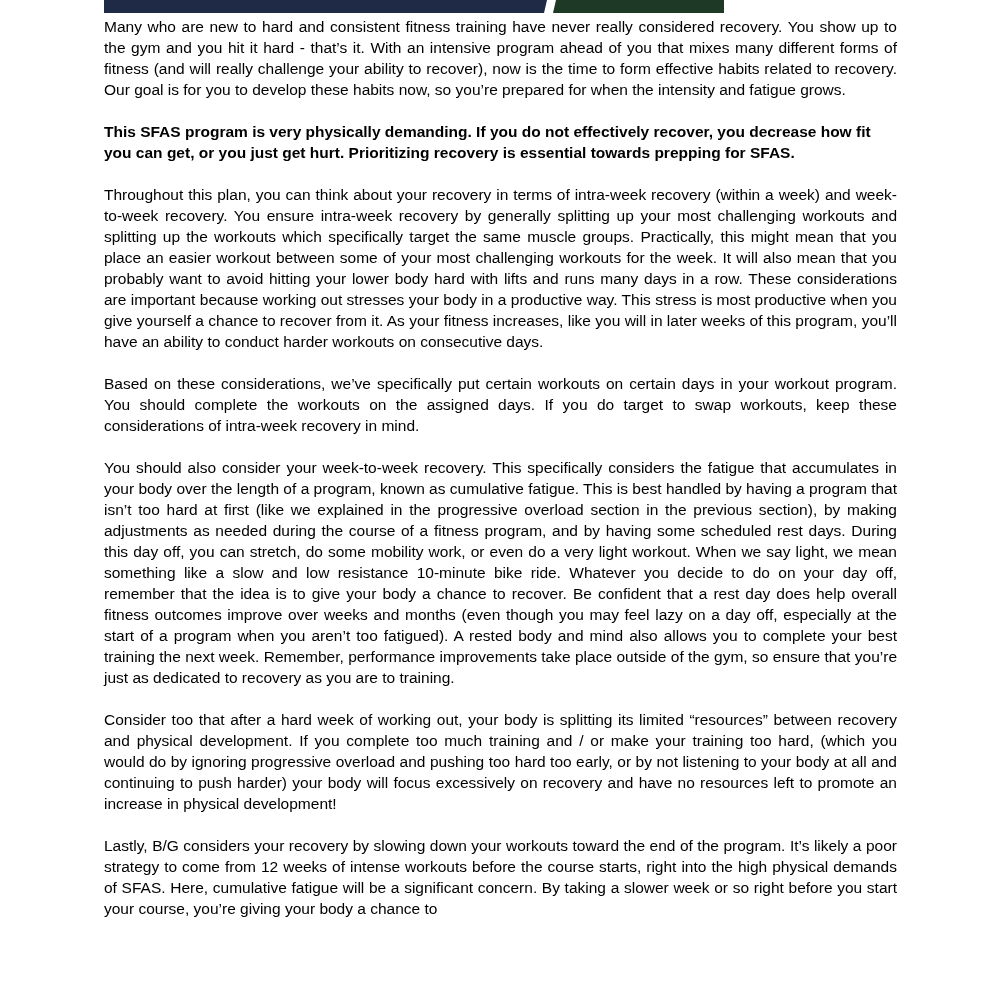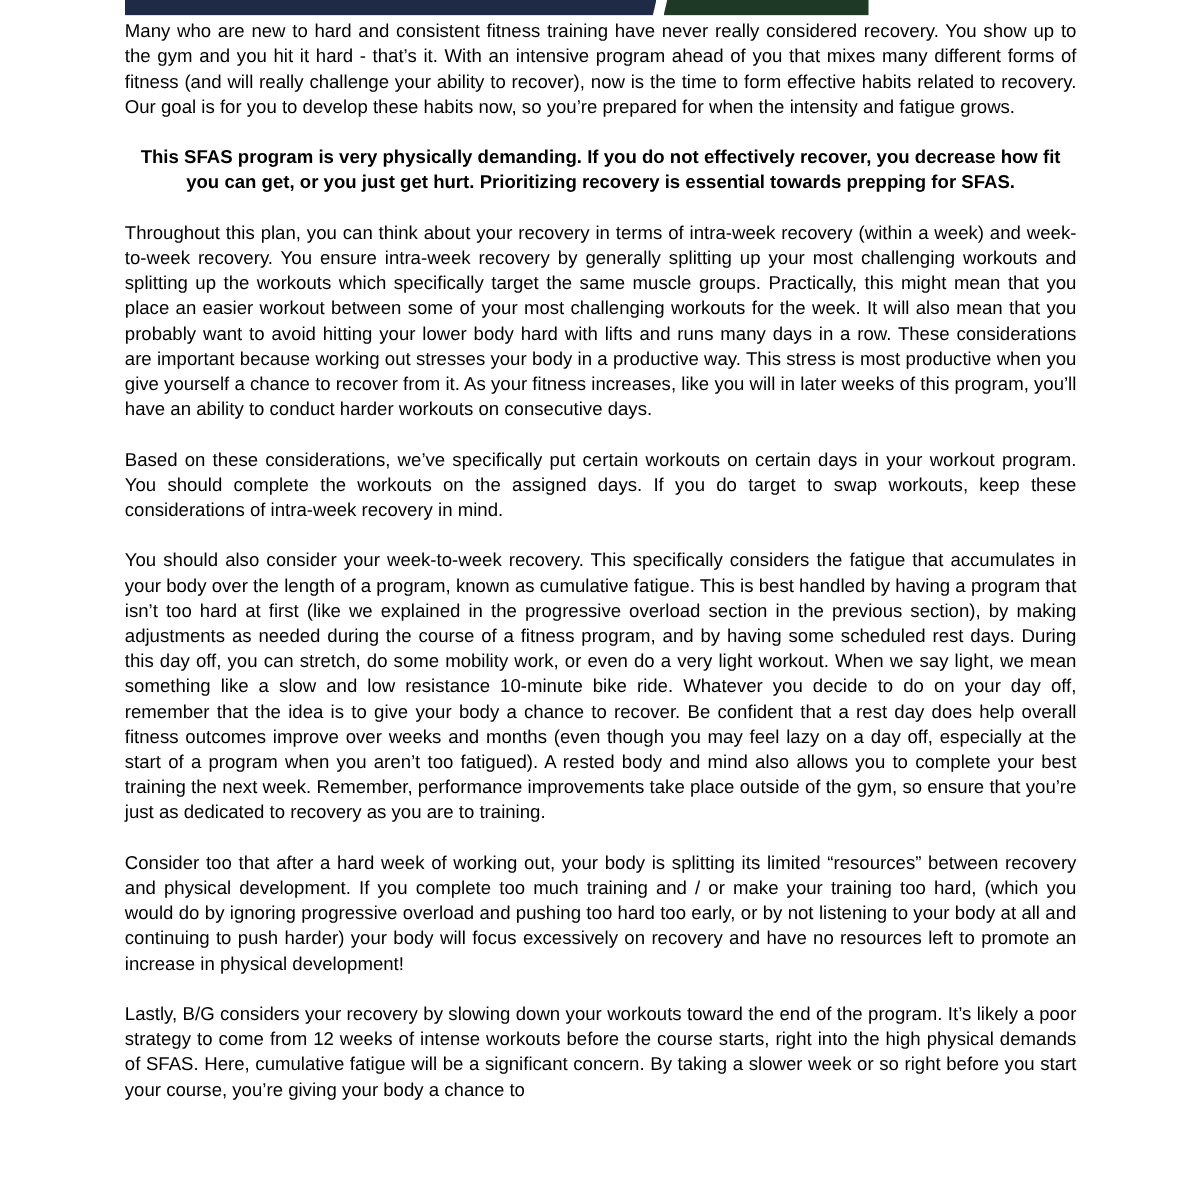--- a/index.html
+++ b/index.html
@@ -49,21 +49,21 @@
     color: #000000;
     font-size: 15.5px;
     line-height: 21px;
   }
   p.para {
     margin: 0 0 21px 0;
     text-align: justify;
   }
   p.para.emphasis {
     font-weight: bold;
-    text-align: center;
+    text-align: left;
   }
 </style>
 </head>
 <body>
 
 <div class="page">
   <div class="header-bars">
     <div class="bar navy" style="background: rgb(31, 42, 71);"></div>
     <div class="bar green" style="background: rgb(30, 58, 39);"></div>
   </div>

